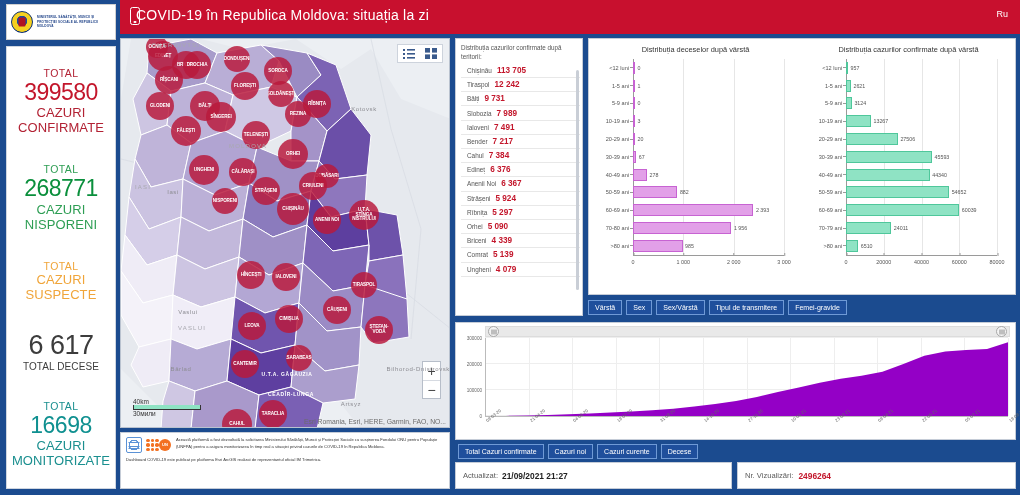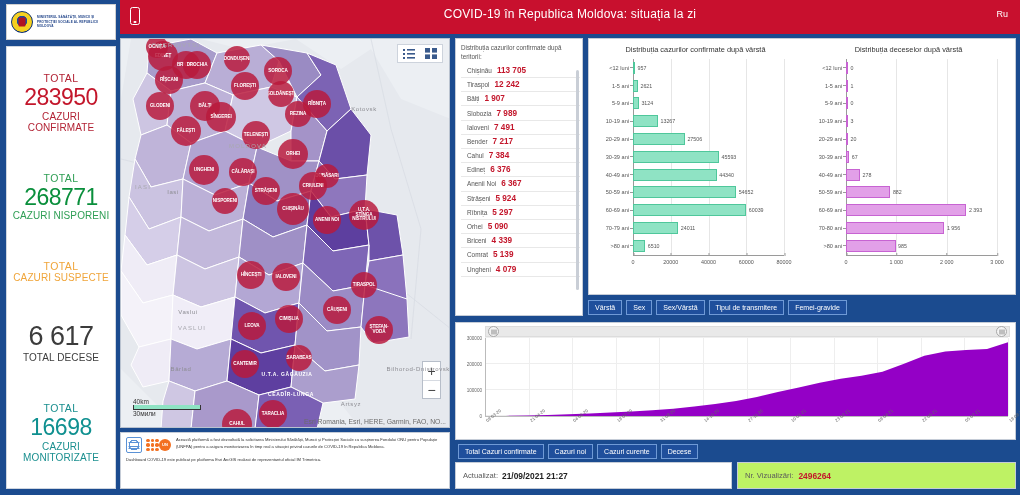--- a/index.html
+++ b/index.html
@@ -38,39 +38,39 @@
   }
   .phone-icon {
     position: absolute; left: 10px; top: 7px; width: 10px; height: 18px;
     border: 1.4px solid #fff; border-radius: 2.5px;
   }
   .phone-icon::after {
     content: ""; position: absolute; left: 50%; bottom: 1.5px; transform: translateX(-50%);
     width: 3px; height: 1.2px; background: #fff; border-radius: 1px;
   }
   .topbar-title {
-    position: absolute; left: 0; right: 0; top: 7px; text-align: center;
-    font-size: 12px; letter-spacing: .2px;
+    position: absolute; left: 0; right: 0; top: 7px; text-align: left;
+    font-size: 14px; letter-spacing: .2px; padding-left: 16px;
   }
   .lang-link {
     position: absolute; right: 12px; top: 9px; font-size: 9px; color: #fff;
     text-decoration: none;
   }
 
   
   .stats {
     position: absolute; left: 6px; top: 46px; width: 110px; height: 443px;
     background: #fff; border: 1px solid #cfd6e0;
     display: flex; flex-direction: column; justify-content: space-around;
     align-items: center; padding: 6px 2px;
   }
   .stat { text-align: center; width: 100%; }
   .stat .lbl-top { font-size: 10.5px; letter-spacing: .4px; }
   .stat .val { font-size: 23px; font-weight: 400; letter-spacing: -.5px; line-height: 1.15; }
-  .stat .lbl-bot { font-size: 10px; letter-spacing: .1px; }
+  .stat .lbl-bot { font-size: 13px; letter-spacing: .1px; }
   .stat.confirmed .lbl-top, .stat.confirmed .lbl-bot { color: #b22234; }
   .stat.confirmed .val { color: #c3162b; }
   .stat.recovered .lbl-top, .stat.recovered .lbl-bot { color: #2e9e54; }
   .stat.recovered .val { color: #0a8f3c; }
   .stat.suspect .lbl-top, .stat.suspect .lbl-bot { color: #f0a53a; }
   .stat.suspect .val { color: #f5a623; font-size: 30px; }
   .stat.deaths .val { color: #3c3c3c; font-size: 27px; }
   .stat.deaths .lbl-bot { color: #3c3c3c; font-size: 10px; }
   .stat.monitored .lbl-top, .stat.monitored .lbl-bot { color: #1a8f8f; }
   .stat.monitored .val { color: #0f9090; }
@@ -247,21 +247,21 @@
   }
 
   
   .status-left {
     position: absolute; left: 455px; top: 462px; width: 277px; height: 27px;
     background: #fff; border: 1px solid #c5ccd7; display: flex;
     align-items: center; padding-left: 7px; gap: 4px;
   }
   .status-right {
     position: absolute; left: 737px; top: 462px; width: 279px; height: 27px;
-    background: #bef264; border: 1px solid #c5ccd7; display: flex;
+    background: #ffffff; border: 1px solid #c5ccd7; display: flex;
     align-items: center; padding-left: 7px; gap: 5px;
   }
   .status-lbl { font-size: 7.6px; color: #5b5b5b; }
   .status-val { font-size: 8.4px; font-weight: bold; color: #222; }
   .status-val.red { color: #c3162b; }
 </style>
 </head>
 <body>
 
 <div class="app">
@@ -273,21 +273,21 @@
 
   <div class="topbar">
     <span class="phone-icon"></span>
     <div class="topbar-title">COVID-19 în Republica Moldova: situația la zi</div>
     <a class="lang-link" href="#">Ru</a>
   </div>
 
   <div class="stats">
     <div class="stat confirmed">
       <div class="lbl-top">TOTAL</div>
-      <div class="val">283950</div>
+      <div class="val">399580</div>
       <div class="lbl-bot">CAZURI CONFIRMATE</div>
     </div>
     <div class="stat recovered">
       <div class="lbl-top">TOTAL</div>
       <div class="val">268771</div>
       <div class="lbl-bot">CAZURI NISPORENI</div>
     </div>
     <div class="stat suspect">
       <div class="lbl-top">TOTAL</div>
       <div class="lbl-bot">CAZURI SUSPECTE</div>
@@ -474,21 +474,21 @@
           <div class="terr-row">
             <span class="terr-name">Chișinău</span>
             <span class="terr-val">113 705</span>
           </div>
           <div class="terr-row">
             <span class="terr-name">Tiraspol</span>
             <span class="terr-val">12 242</span>
           </div>
           <div class="terr-row">
             <span class="terr-name">Bălți</span>
-            <span class="terr-val">1 907</span>
+            <span class="terr-val">9 731</span>
           </div>
           <div class="terr-row">
             <span class="terr-name">Slobozia</span>
             <span class="terr-val">7 989</span>
           </div>
           <div class="terr-row">
             <span class="terr-name">Ialoveni</span>
             <span class="terr-val">7 491</span>
           </div>
           <div class="terr-row">
@@ -530,20 +530,102 @@
           <div class="terr-row">
             <span class="terr-name">Ungheni</span>
             <span class="terr-val">4 079</span>
           </div>
         </div>
       <div class="terr-bar"></div>
     </div>
   </div>
 
   <div class="charts-panel">
+    <div class="chart-half">
+      <div class="chart-title">Distribuția deceselor după vârstă</div>
+      <div class="chart-plot" id="plot-deaths">
+          <div class="grid-line" style="left: 0%;"></div>
+          <div class="grid-line" style="left: 33.3333%;"></div>
+          <div class="grid-line" style="left: 66.6667%;"></div>
+          <div class="grid-line" style="left: 100%;"></div>
+          <div class="axis-line"></div>
+          <div class="bar-row">
+            <span class="bar-cat">&lt;12 luni</span>
+            <span class="tick"></span>
+            <div class="bar deaths" style="width: 0%;"></div>
+            <span class="bar-val">0</span>
+          </div>
+          <div class="bar-row">
+            <span class="bar-cat">1-5 ani</span>
+            <span class="tick"></span>
+            <div class="bar deaths" style="width: 0.0333333%;"></div>
+            <span class="bar-val">1</span>
+          </div>
+          <div class="bar-row">
+            <span class="bar-cat">5-9 ani</span>
+            <span class="tick"></span>
+            <div class="bar deaths" style="width: 0%;"></div>
+            <span class="bar-val">0</span>
+          </div>
+          <div class="bar-row">
+            <span class="bar-cat">10-19 ani</span>
+            <span class="tick"></span>
+            <div class="bar deaths" style="width: 0.1%;"></div>
+            <span class="bar-val">3</span>
+          </div>
+          <div class="bar-row">
+            <span class="bar-cat">20-29 ani</span>
+            <span class="tick"></span>
+            <div class="bar deaths" style="width: 0.666667%;"></div>
+            <span class="bar-val">20</span>
+          </div>
+          <div class="bar-row">
+            <span class="bar-cat">30-39 ani</span>
+            <span class="tick"></span>
+            <div class="bar deaths" style="width: 2.23333%;"></div>
+            <span class="bar-val">67</span>
+          </div>
+          <div class="bar-row">
+            <span class="bar-cat">40-49 ani</span>
+            <span class="tick"></span>
+            <div class="bar deaths" style="width: 9.26667%;"></div>
+            <span class="bar-val">278</span>
+          </div>
+          <div class="bar-row">
+            <span class="bar-cat">50-59 ani</span>
+            <span class="tick"></span>
+            <div class="bar deaths" style="width: 29.4%;"></div>
+            <span class="bar-val">882</span>
+          </div>
+          <div class="bar-row">
+            <span class="bar-cat">60-69 ani</span>
+            <span class="tick"></span>
+            <div class="bar deaths" style="width: 79.7667%;"></div>
+            <span class="bar-val">2 393</span>
+          </div>
+          <div class="bar-row">
+            <span class="bar-cat">70-80 ani</span>
+            <span class="tick"></span>
+            <div class="bar deaths" style="width: 65.2%;"></div>
+            <span class="bar-val">1 956</span>
+          </div>
+          <div class="bar-row">
+            <span class="bar-cat">&gt;80 ani</span>
+            <span class="tick"></span>
+            <div class="bar deaths" style="width: 32.8333%;"></div>
+            <span class="bar-val">985</span>
+          </div>
+        </div>
+      <div class="x-axis" id="xaxis-deaths">
+          <span class="x-tick" style="left: 0%;">0</span>
+          <span class="x-tick" style="left: 33.3333%;">1 000</span>
+          <span class="x-tick" style="left: 66.6667%;">2 000</span>
+          <span class="x-tick" style="left: 100%;">3 000</span>
+        </div>
+    </div>
     <div class="chart-half">
       <div class="chart-title">Distribuția cazurilor confirmate după vârstă</div>
       <div class="chart-plot" id="plot-cases">
           <div class="grid-line" style="left: 0%;"></div>
           <div class="grid-line" style="left: 25%;"></div>
           <div class="grid-line" style="left: 50%;"></div>
           <div class="grid-line" style="left: 75%;"></div>
           <div class="grid-line" style="left: 100%;"></div>
           <div class="axis-line"></div>
           <div class="bar-row">
@@ -612,102 +694,20 @@
             <div class="bar" style="width: 8.1375%;"></div>
             <span class="bar-val">6510</span>
           </div>
         </div>
       <div class="x-axis" id="xaxis-cases">
           <span class="x-tick" style="left: 0%;">0</span>
           <span class="x-tick" style="left: 25%;">20000</span>
           <span class="x-tick" style="left: 50%;">40000</span>
           <span class="x-tick" style="left: 75%;">60000</span>
           <span class="x-tick" style="left: 100%;">80000</span>
-        </div>
-    </div>
-    <div class="chart-half">
-      <div class="chart-title">Distribuția deceselor după vârstă</div>
-      <div class="chart-plot" id="plot-deaths">
-          <div class="grid-line" style="left: 0%;"></div>
-          <div class="grid-line" style="left: 33.3333%;"></div>
-          <div class="grid-line" style="left: 66.6667%;"></div>
-          <div class="grid-line" style="left: 100%;"></div>
-          <div class="axis-line"></div>
-          <div class="bar-row">
-            <span class="bar-cat">&lt;12 luni</span>
-            <span class="tick"></span>
-            <div class="bar deaths" style="width: 0%;"></div>
-            <span class="bar-val">0</span>
-          </div>
-          <div class="bar-row">
-            <span class="bar-cat">1-5 ani</span>
-            <span class="tick"></span>
-            <div class="bar deaths" style="width: 0.0333333%;"></div>
-            <span class="bar-val">1</span>
-          </div>
-          <div class="bar-row">
-            <span class="bar-cat">5-9 ani</span>
-            <span class="tick"></span>
-            <div class="bar deaths" style="width: 0%;"></div>
-            <span class="bar-val">0</span>
-          </div>
-          <div class="bar-row">
-            <span class="bar-cat">10-19 ani</span>
-            <span class="tick"></span>
-            <div class="bar deaths" style="width: 0.1%;"></div>
-            <span class="bar-val">3</span>
-          </div>
-          <div class="bar-row">
-            <span class="bar-cat">20-29 ani</span>
-            <span class="tick"></span>
-            <div class="bar deaths" style="width: 0.666667%;"></div>
-            <span class="bar-val">20</span>
-          </div>
-          <div class="bar-row">
-            <span class="bar-cat">30-39 ani</span>
-            <span class="tick"></span>
-            <div class="bar deaths" style="width: 2.23333%;"></div>
-            <span class="bar-val">67</span>
-          </div>
-          <div class="bar-row">
-            <span class="bar-cat">40-49 ani</span>
-            <span class="tick"></span>
-            <div class="bar deaths" style="width: 9.26667%;"></div>
-            <span class="bar-val">278</span>
-          </div>
-          <div class="bar-row">
-            <span class="bar-cat">50-59 ani</span>
-            <span class="tick"></span>
-            <div class="bar deaths" style="width: 29.4%;"></div>
-            <span class="bar-val">882</span>
-          </div>
-          <div class="bar-row">
-            <span class="bar-cat">60-69 ani</span>
-            <span class="tick"></span>
-            <div class="bar deaths" style="width: 79.7667%;"></div>
-            <span class="bar-val">2 393</span>
-          </div>
-          <div class="bar-row">
-            <span class="bar-cat">70-80 ani</span>
-            <span class="tick"></span>
-            <div class="bar deaths" style="width: 65.2%;"></div>
-            <span class="bar-val">1 956</span>
-          </div>
-          <div class="bar-row">
-            <span class="bar-cat">&gt;80 ani</span>
-            <span class="tick"></span>
-            <div class="bar deaths" style="width: 32.8333%;"></div>
-            <span class="bar-val">985</span>
-          </div>
-        </div>
-      <div class="x-axis" id="xaxis-deaths">
-          <span class="x-tick" style="left: 0%;">0</span>
-          <span class="x-tick" style="left: 33.3333%;">1 000</span>
-          <span class="x-tick" style="left: 66.6667%;">2 000</span>
-          <span class="x-tick" style="left: 100%;">3 000</span>
         </div>
     </div>
   </div>
 
   <div class="chart-tabs" id="chart-tabs">
       <div class="tab-btn">Vârstă</div>
       <div class="tab-btn">Sex</div>
       <div class="tab-btn">Sex/Vârstă</div>
       <div class="tab-btn">Tipul de transmitere</div>
       <div class="tab-btn">Femei-gravide</div>

